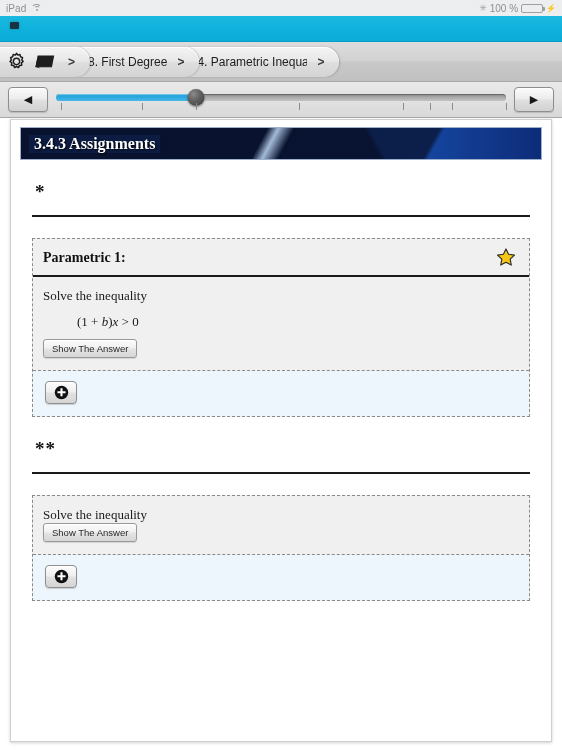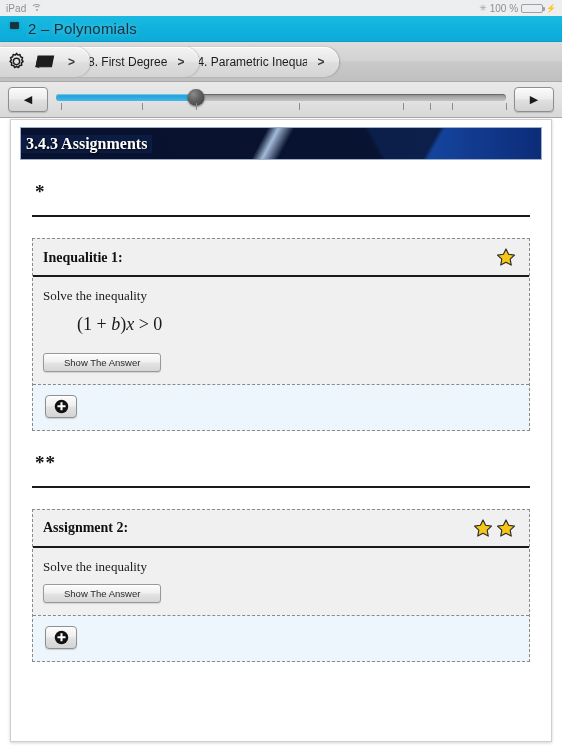--- a/index.html
+++ b/index.html
@@ -213,21 +213,21 @@
       linear-gradient(61deg,  rgba(8,18,46,0.88) 29%, rgba(8,18,46,0.0) 30%),
       linear-gradient(122deg, rgba(8,18,46,0.88) 51%, rgba(8,18,46,0.0) 52%),
       linear-gradient(61deg,  rgba(8,18,46,0.88) 67%, rgba(8,18,46,0.0) 68%),
       linear-gradient(119deg, rgba(10,22,54,0.8) 78%, rgba(10,22,54,0.0) 79%),
       linear-gradient(to right, #0e2b77 0%, #123a9e 28%, #0f3594 55%, #15459f 78%, #0d2c78 100%);
     border: 1px solid #9fb0cc;
     position: relative;
   }
   .banner-title {
     position: absolute;
-    left: 0; top: 50%;
+    left: 8px; top: 50%;
     transform: translateY(-50%);
     font-family: "Liberation Serif", serif;
     font-weight: bold;
     font-size: 16px;
     color: #ffffff;
     text-shadow: 1px 1px 2px rgba(0,0,0,0.85);
     background: rgba(20,40,95,0.42);
     padding: 0 5px;
     white-space: nowrap;
   }
@@ -272,28 +272,27 @@
   .assign-body {
     padding: 10px 12px 12px 10px;
     font-family: "Liberation Serif", serif;
     font-size: 13px;
     color: #1a1a1a;
   }
   .prompt { line-height: 1.35; }
   .formula {
     margin: 9px 0 9px 34px;
     font-family: "Liberation Serif", serif;
-    font-size: 18px;
+    font-size: 13px;
   }
   .formula i { font-style: italic; }
   .param i { font-style: italic; }
   .answer-btn {
-    margin-top: 9px;
     display: inline-block;
-    padding: 3px 20px;
+    padding: 3px 8px;
     font-family: "Liberation Sans", sans-serif;
     font-size: 9.5px;
     color: #2a2a2a;
     border: 1px solid #999;
     border-radius: 3px;
     background: linear-gradient(to bottom, #fcfcfc 0%, #f0f0f0 48%, #e4e4e4 52%, #d6d6d6 100%);
     box-shadow: inset 0 1px 0 #fff, 0 1px 1px rgba(0,0,0,0.12);
   }
 
   .note-panel {
@@ -328,21 +327,20 @@
     <span>100 %</span>
     <span class="battery">
       <span class="battery-fill"></span>
     </span>
     <span class="plug-icon">⚡</span>
   </div>
 </div>
 
 <div class="title-bar">
   <span class="book-mini"></span>
-  <span class="title-text">2 – Polynomials</span>
 </div>
 
 <div class="crumb-bar">
 
   <div class="crumb first c1">
     <svg class="gear-icon" viewBox="0 0 24 24">
       <path fill="none" stroke="#1d1d1d" stroke-width="1.7" d="M12 8.4a3.6 3.6 0 1 0 0 7.2 3.6 3.6 0 0 0 0-7.2z"></path>
       <path fill="none" stroke="#1d1d1d" stroke-width="1.7" stroke-linejoin="round" d="M12 2.6l1.5 2.1 2.5-.6.6 2.5 2.4 1-1 2.4 1.6 2-2 1.6.4 2.6-2.6.3-1 2.4-2.3-1.2-2.3 1.2-1-2.4-2.6-.3.4-2.6-2-1.6 1.6-2-1-2.4 2.4-1 .6-2.5 2.5.6z"></path>
     </svg>
     <svg class="book-icon" viewBox="0 0 32 22">
@@ -390,21 +388,21 @@
   <div class="banner">
     <span class="banner-title">3.4.3 Assignments</span>
   </div>
 
   <div class="content" id="sections">
       <div>
         <div class="difficulty">*</div>
         <div class="rule"></div>
         <div class="assignment">
           <div class="assign-head">
-            <span class="assign-title">Inequalitie 1:</span>
+            <span class="assign-title">Parametric 1:</span>
             <span class="stars">
               <svg width="22" height="21" viewBox="0 0 24 24">
                 <path d="M12 2.2l2.95 6.15 6.75.9-4.9 4.7 1.2 6.7L12 17.4l-6 3.25 1.2-6.7-4.9-4.7 6.75-.9z" fill="#f5c518" stroke="#2b2b2b" stroke-width="1.3" stroke-linejoin="round"></path>
               </svg>
             </span>
           </div>
           <div class="assign-body"><div class="prompt">Solve the inequality</div><div class="formula">(1 + <i>b</i>)<i>x</i> &gt; 0</div><div class="answer-btn">Show The Answer</div></div>
           <div class="note-panel">
             <div class="plus-btn">
               <svg width="15" height="15" viewBox="0 0 20 20">
@@ -412,31 +410,20 @@
                 <path d="M8.6 4.2h2.8v4h4v2.8h-4v4H8.6v-4h-4V8.2h4z" fill="#fff"></path>
               </svg>
             </div>
           </div>
         </div>
       </div>
       <div>
         <div class="difficulty">**</div>
         <div class="rule"></div>
         <div class="assignment">
-          <div class="assign-head">
-            <span class="assign-title">Assignment 2:</span>
-            <span class="stars">
-              <svg width="22" height="21" viewBox="0 0 24 24">
-                <path d="M12 2.2l2.95 6.15 6.75.9-4.9 4.7 1.2 6.7L12 17.4l-6 3.25 1.2-6.7-4.9-4.7 6.75-.9z" fill="#f5c518" stroke="#2b2b2b" stroke-width="1.3" stroke-linejoin="round"></path>
-              </svg>
-              <svg width="22" height="21" viewBox="0 0 24 24">
-                <path d="M12 2.2l2.95 6.15 6.75.9-4.9 4.7 1.2 6.7L12 17.4l-6 3.25 1.2-6.7-4.9-4.7 6.75-.9z" fill="#f5c518" stroke="#2b2b2b" stroke-width="1.3" stroke-linejoin="round"></path>
-              </svg>
-            </span>
-          </div>
           <div class="assign-body"><div class="prompt">Solve the inequality</div><div class="answer-btn">Show The Answer</div></div>
           <div class="note-panel">
             <div class="plus-btn">
               <svg width="15" height="15" viewBox="0 0 20 20">
                 <circle cx="10" cy="10" r="9" fill="#111"></circle>
                 <path d="M8.6 4.2h2.8v4h4v2.8h-4v4H8.6v-4h-4V8.2h4z" fill="#fff"></path>
               </svg>
             </div>
           </div>
         </div>

